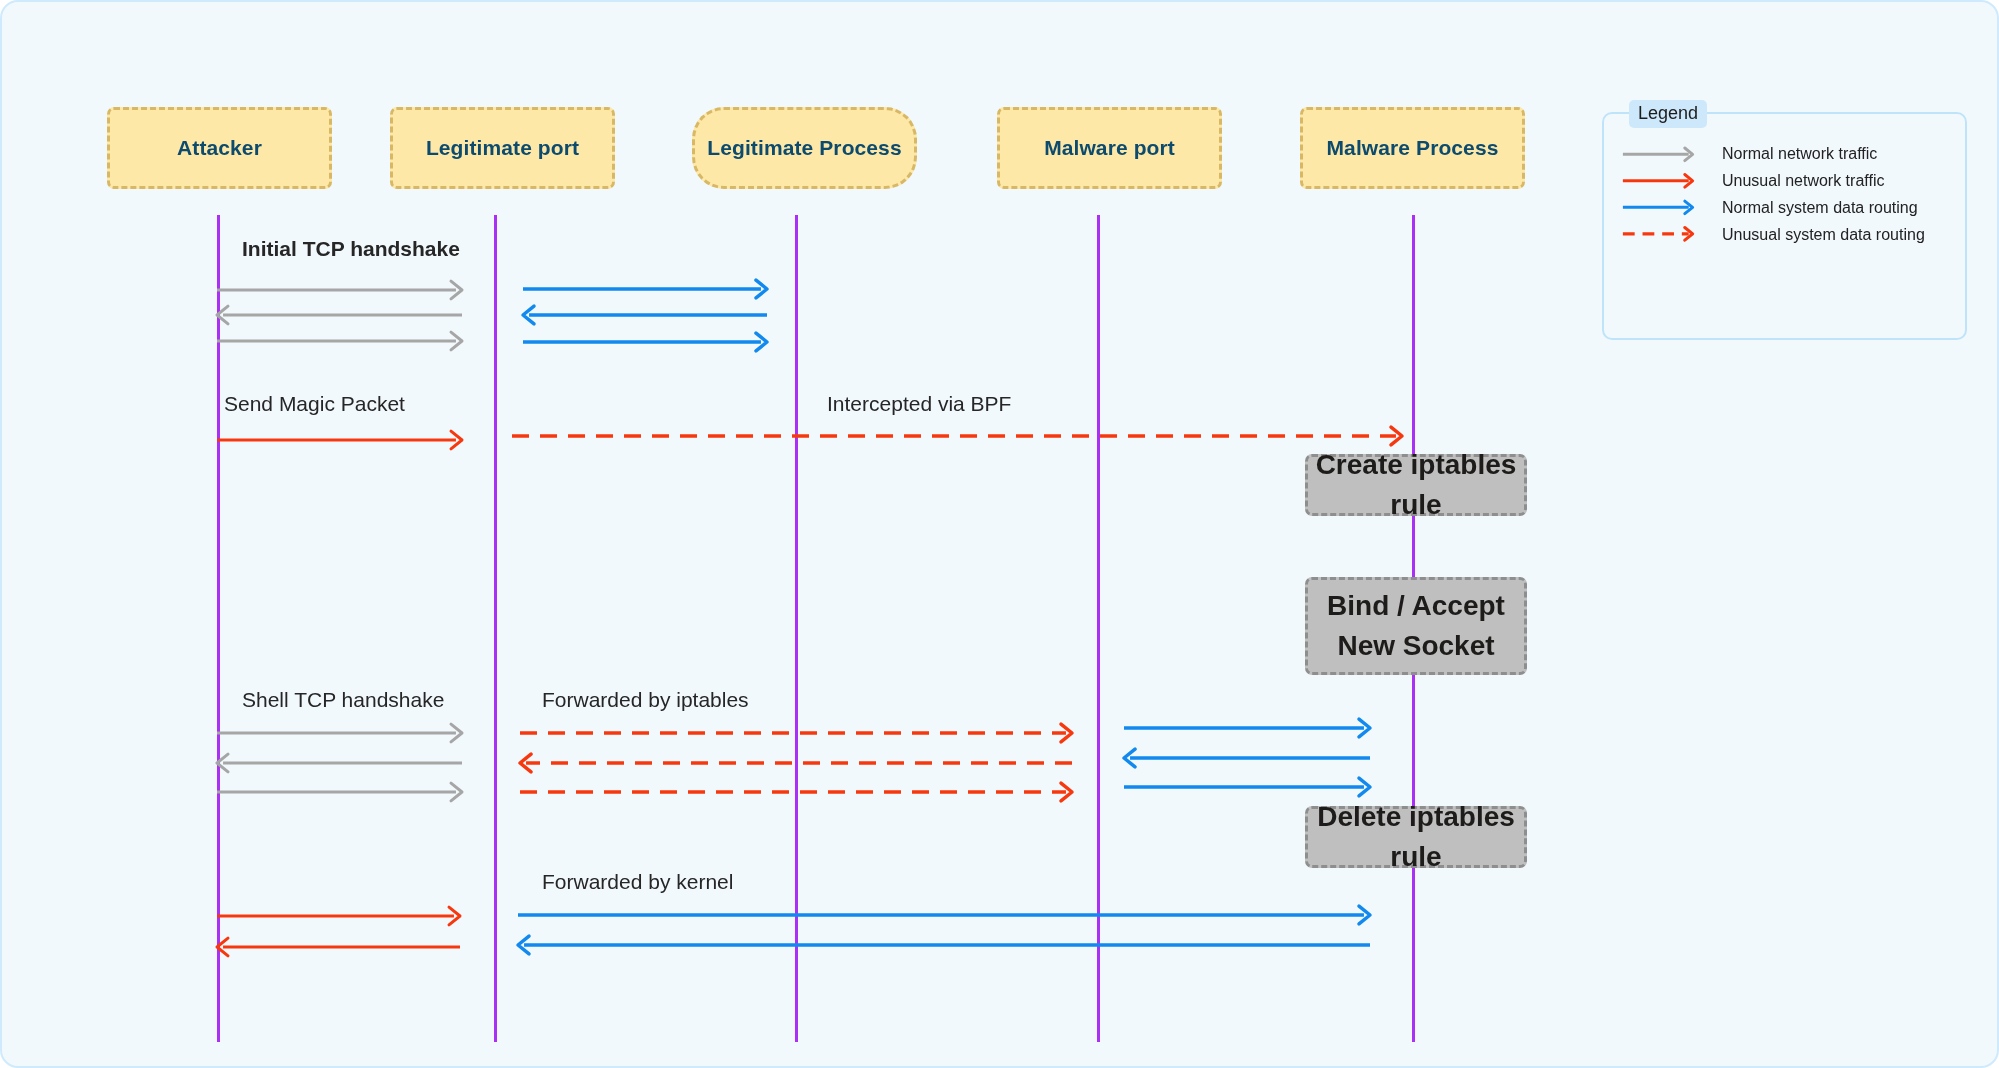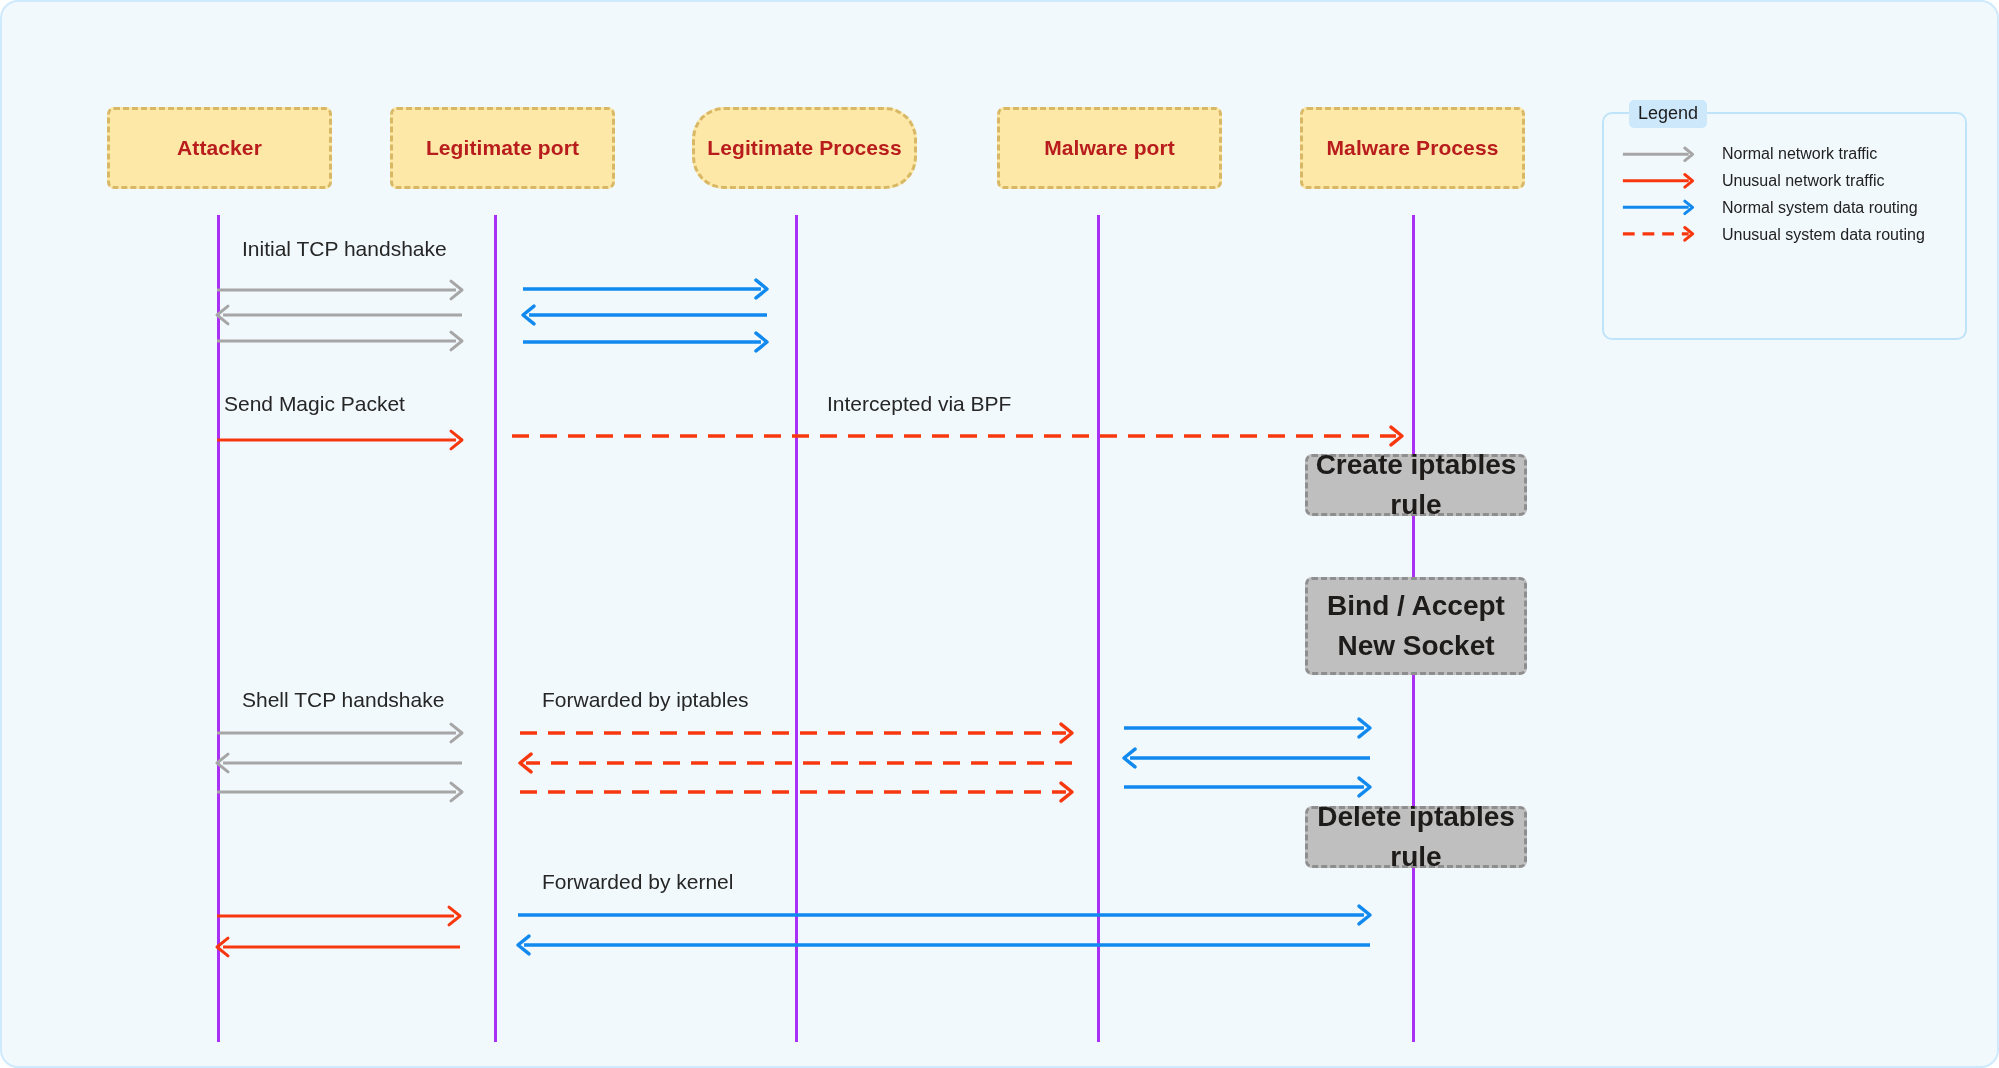--- a/index.html
+++ b/index.html
@@ -21,21 +21,21 @@
   
   .participant {
     position: absolute;
     box-sizing: border-box;
     background: #fde8a8;
     border: 3px dashed #d8b864;
     border-radius: 7px;
     display: flex;
     align-items: center;
     justify-content: center;
-    color: #b91c1c;
+    color: #0c4a6e;
     font-size: 21px;
     font-weight: bold;
     letter-spacing: .1px;
     text-align: center;
   }
   
   .lifeline {
     position: absolute;
     width: 3px;
     background: #ab30f5;
@@ -216,21 +216,21 @@
         <line x1="516" y1="913" x2="1361.95" y2="913" stroke="#1189ee" stroke-width="3.5" stroke-linecap="butt"></line>
         <polyline points="1357,904.2 1368,913 1357,921.8" fill="none" stroke="#1189ee" stroke-width="3.5" stroke-linecap="round" stroke-linejoin="round"></polyline>
       </g>
       <g>
         <line x1="1368" y1="943" x2="522.05" y2="943" stroke="#1189ee" stroke-width="3.5" stroke-linecap="butt"></line>
         <polyline points="527,934.2 516,943 527,951.8" fill="none" stroke="#1189ee" stroke-width="3.5" stroke-linecap="round" stroke-linejoin="round"></polyline>
       </g>
     </svg>
 
   <div id="labels-layer">
-      <div class="msglabel" style="left: 240px; top: 235px;">Initial TCP handshake</div>
+      <div class="msglabel" style="left: 240px; top: 235px; font-weight: bold;">Initial TCP handshake</div>
       <div class="msglabel" style="left: 222px; top: 390px;">Send Magic Packet</div>
       <div class="msglabel" style="left: 825px; top: 390px;">Intercepted via BPF</div>
       <div class="msglabel" style="left: 240px; top: 686px;">Shell TCP handshake</div>
       <div class="msglabel" style="left: 540px; top: 686px;">Forwarded by iptables</div>
       <div class="msglabel" style="left: 540px; top: 868px;">Forwarded by kernel</div>
     </div>
 
   <div id="notes-layer">
       <div class="actbox" style="left: 1303px; top: 452px; width: 222px; height: 62px;">
         <div>Create iptables rule</div>

